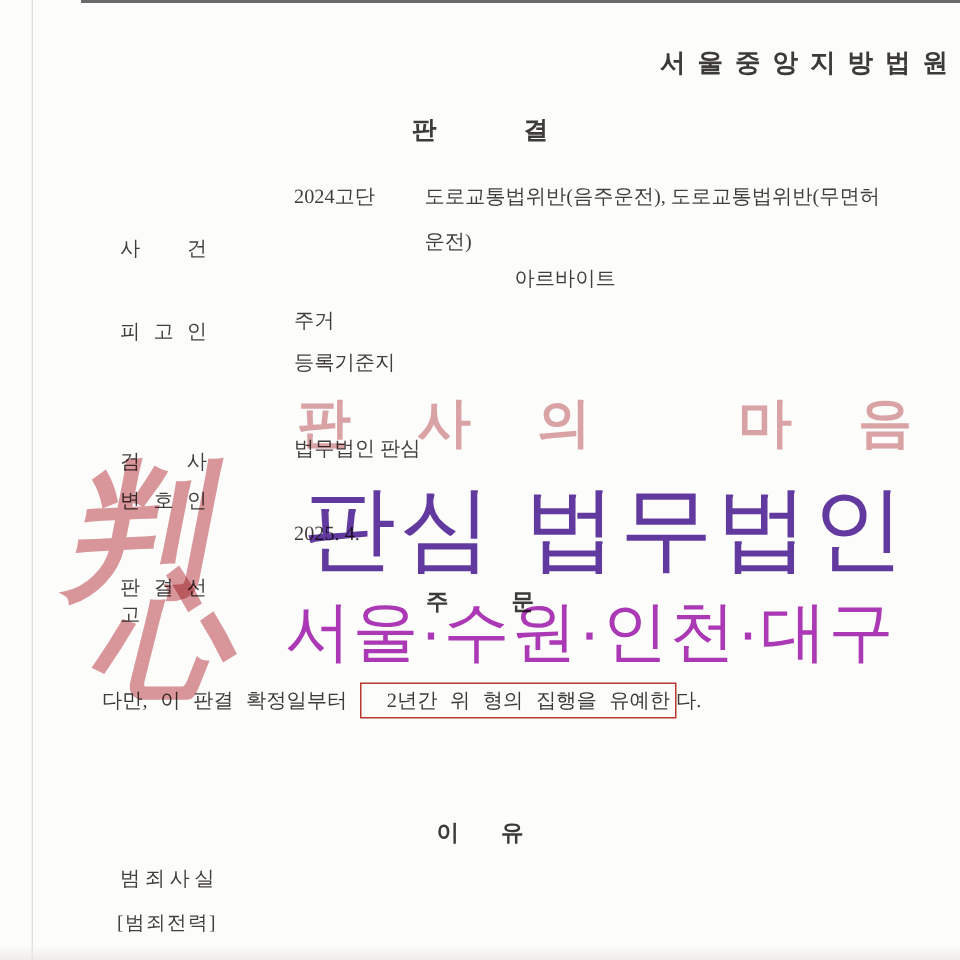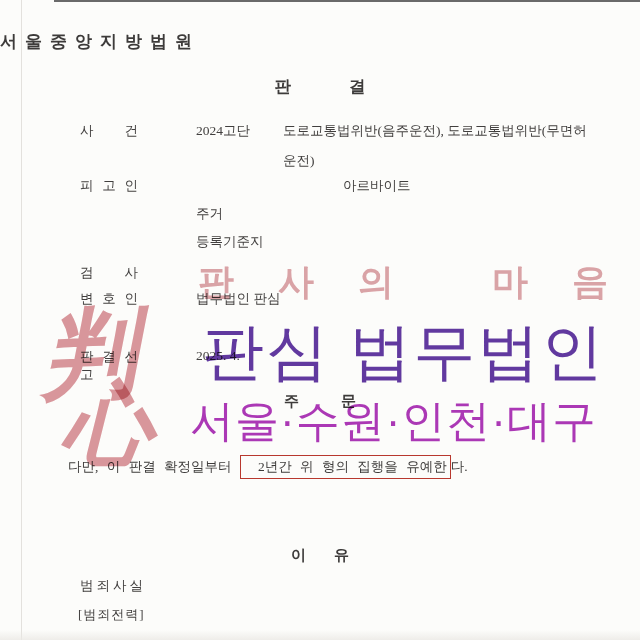--- a/index.html
+++ b/index.html
@@ -29,21 +29,21 @@
   }
   .edge-bottom {
     position: absolute;
     left: 0; bottom: 0; width: 100%; height: 10px;
     background: linear-gradient(to bottom, rgba(235,233,229,0), rgba(235,233,229,.8));
   }
 
   .court-name {
     position: absolute;
     left: 0; top: 30px; width: 100%;
-    text-align: left;
+    text-align: right;
     font-size: 17px;
     font-weight: 600;
     letter-spacing: 8px;
     color: #3d3b3a;
   }
   .heading-pair {
     position: absolute;
     left: 0; width: 100%;
     display: flex;
     justify-content: center;
@@ -56,20 +56,21 @@
 
   .row { position: absolute; font-size: 13.5px; white-space: nowrap; }
   .field-label {
     position: absolute;
     left: 80px;
     width: 58px;
     display: inline-block;
     text-align: justify;
     text-align-last: justify;
     white-space: normal;
+    margin-top: 35px;
   }
   .val { position: absolute; white-space: nowrap; }
 
   .order-line {
     position: absolute;
     left: 68px;
     font-size: 13.5px;
     word-spacing: 5px;
     white-space: nowrap;
     color: #3d3b3a;

